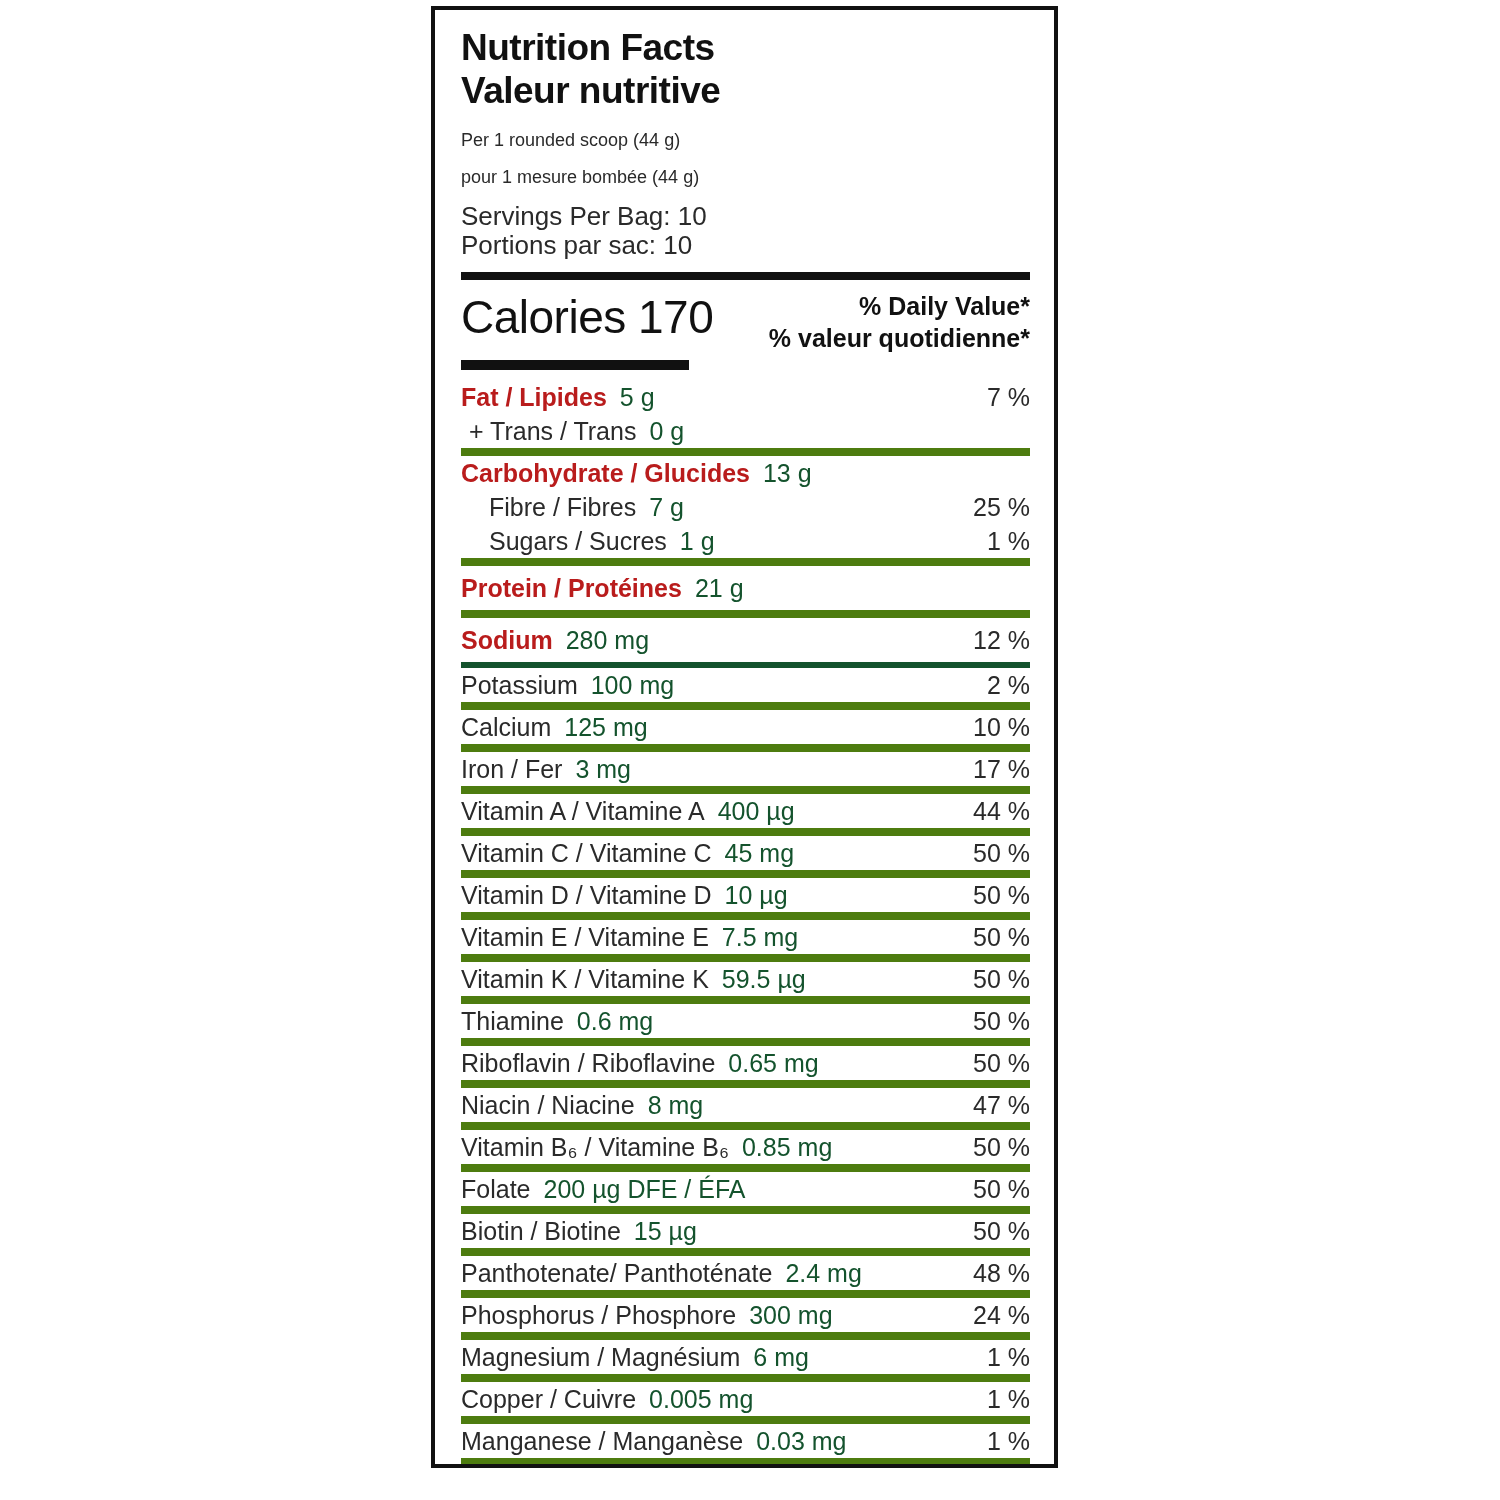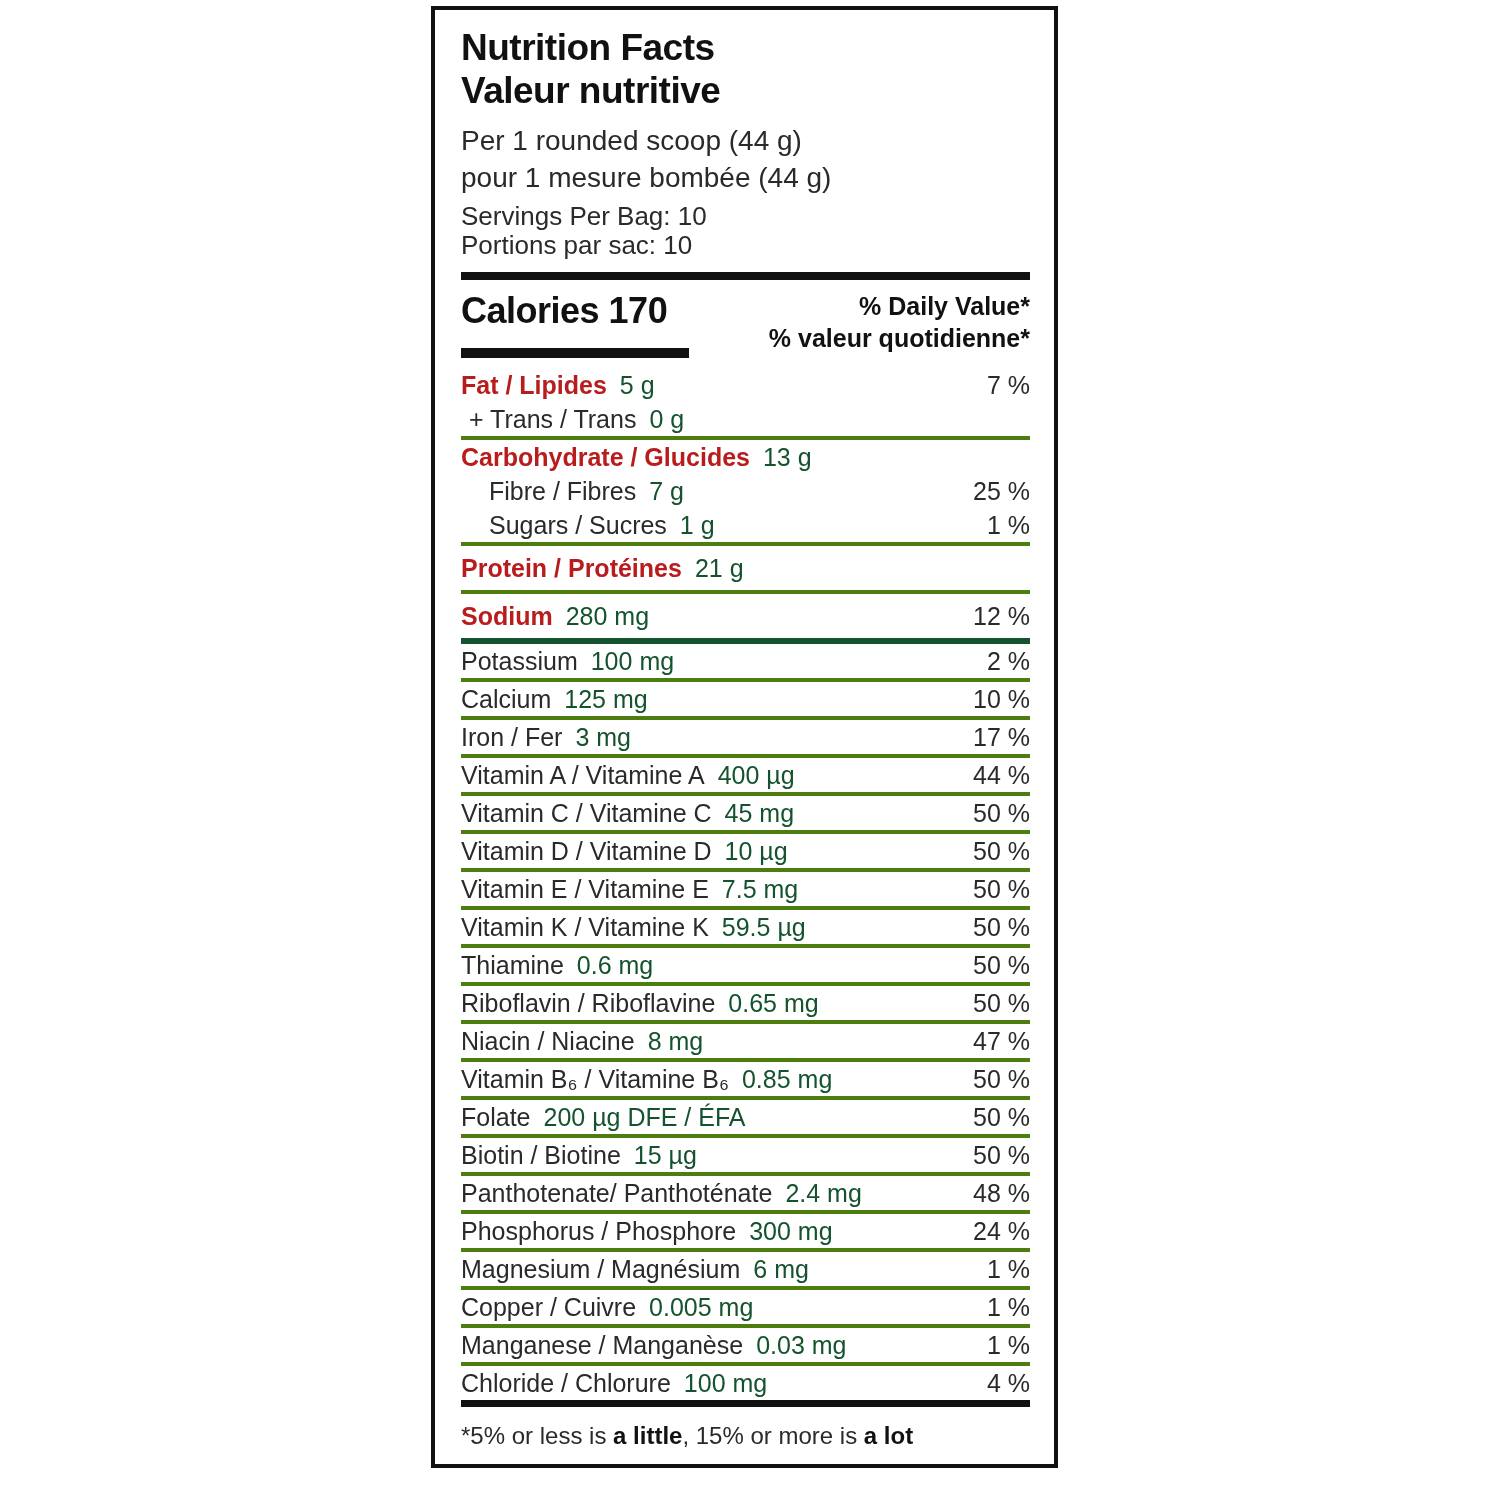--- a/index.html
+++ b/index.html
@@ -31,21 +31,21 @@
     overflow: hidden;
   }
   .title {
     font-size: 37px;
     font-weight: bold;
     line-height: 43px;
     letter-spacing: -0.5px;
     white-space: nowrap;
   }
   .serving-line {
-    font-size: 28px;
+    font-size: 18px;
     line-height: 37px;
     color: #2a2a2a;
     white-space: nowrap;
   }
   .serving-group { margin-top: 10px; }
   .small-line {
     font-size: 26px;
     line-height: 29px;
     color: #2a2a2a;
     white-space: nowrap;
@@ -56,22 +56,22 @@
     margin-top: 12px;
   }
   .calories-block {
     display: flex;
     justify-content: space-between;
     align-items: flex-start;
     margin-top: 10px;
   }
   .calories-left { display: flex; flex-direction: column; }
   .calories-text {
-    font-size: 36px;
-    font-weight: bold;
+    font-size: 46px;
+    font-weight: normal;
     letter-spacing: -0.5px;
     white-space: nowrap;
   }
   .calories-underbar {
     width: 228px;
     height: 10px;
     background: #111111;
     margin-top: 16px;
   }
   .dv-header {
@@ -84,21 +84,21 @@
   .rows { margin-top: 10px; }
   .row {
     display: flex;
     align-items: baseline;
     font-size: 25px;
     line-height: 27px;
     padding: 4px 0 3px 0;
     white-space: nowrap;
   }
   .row.big { padding: 9px 0 8px 0; }
-  .row.sep-thin  { border-bottom: 4px solid #4d7c0f; }
+  .row.sep-thin  { border-bottom: 8px solid #4d7c0f; }
   .row.sep-thick { border-bottom: 6px solid #14532d; }
   .row .nm { color: #2a2a2a; }
   .row.bold .nm { font-weight: bold; color: #b91c1c; }
   .row.sub { padding-left: 28px; }
   .row.sub-plus { padding-left: 8px; }
   .row .amt { margin-left: 13px; color: #14532d; }
   .row .sp { flex: 1 1 auto; }
   .row .dv { color: #2a2a2a; }
   .footnotes {
     border-top: 7px solid #111111;

